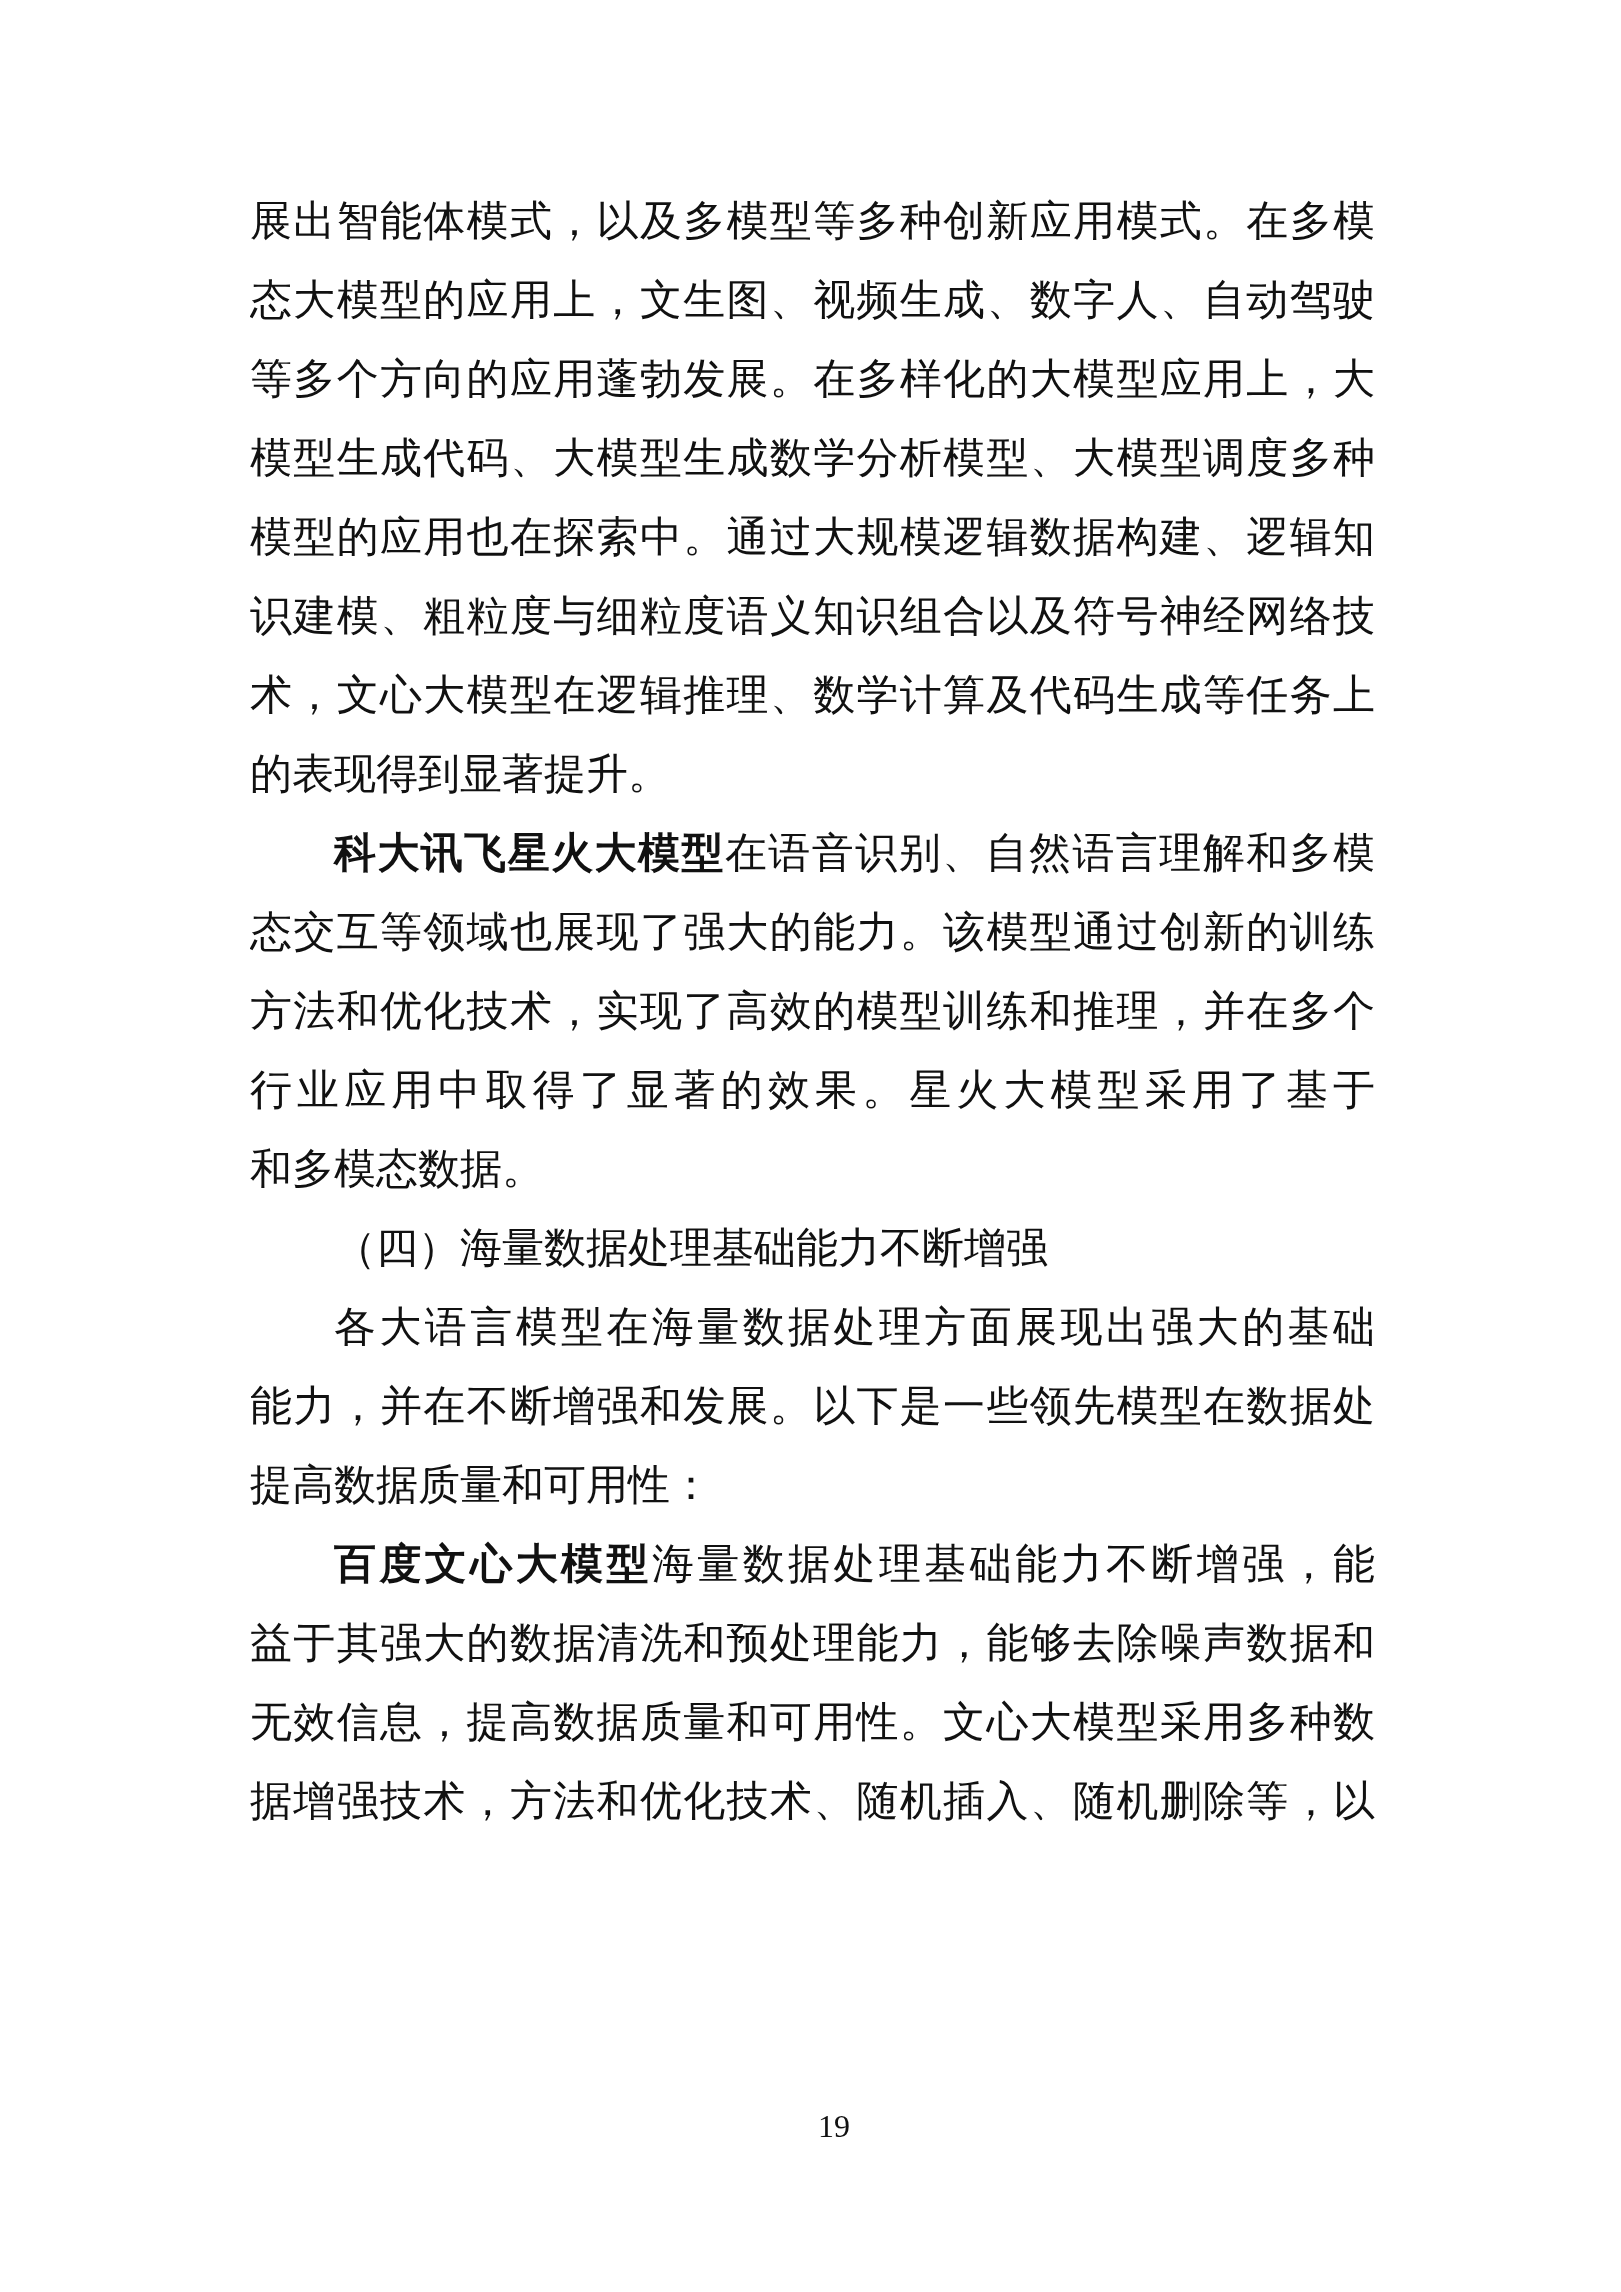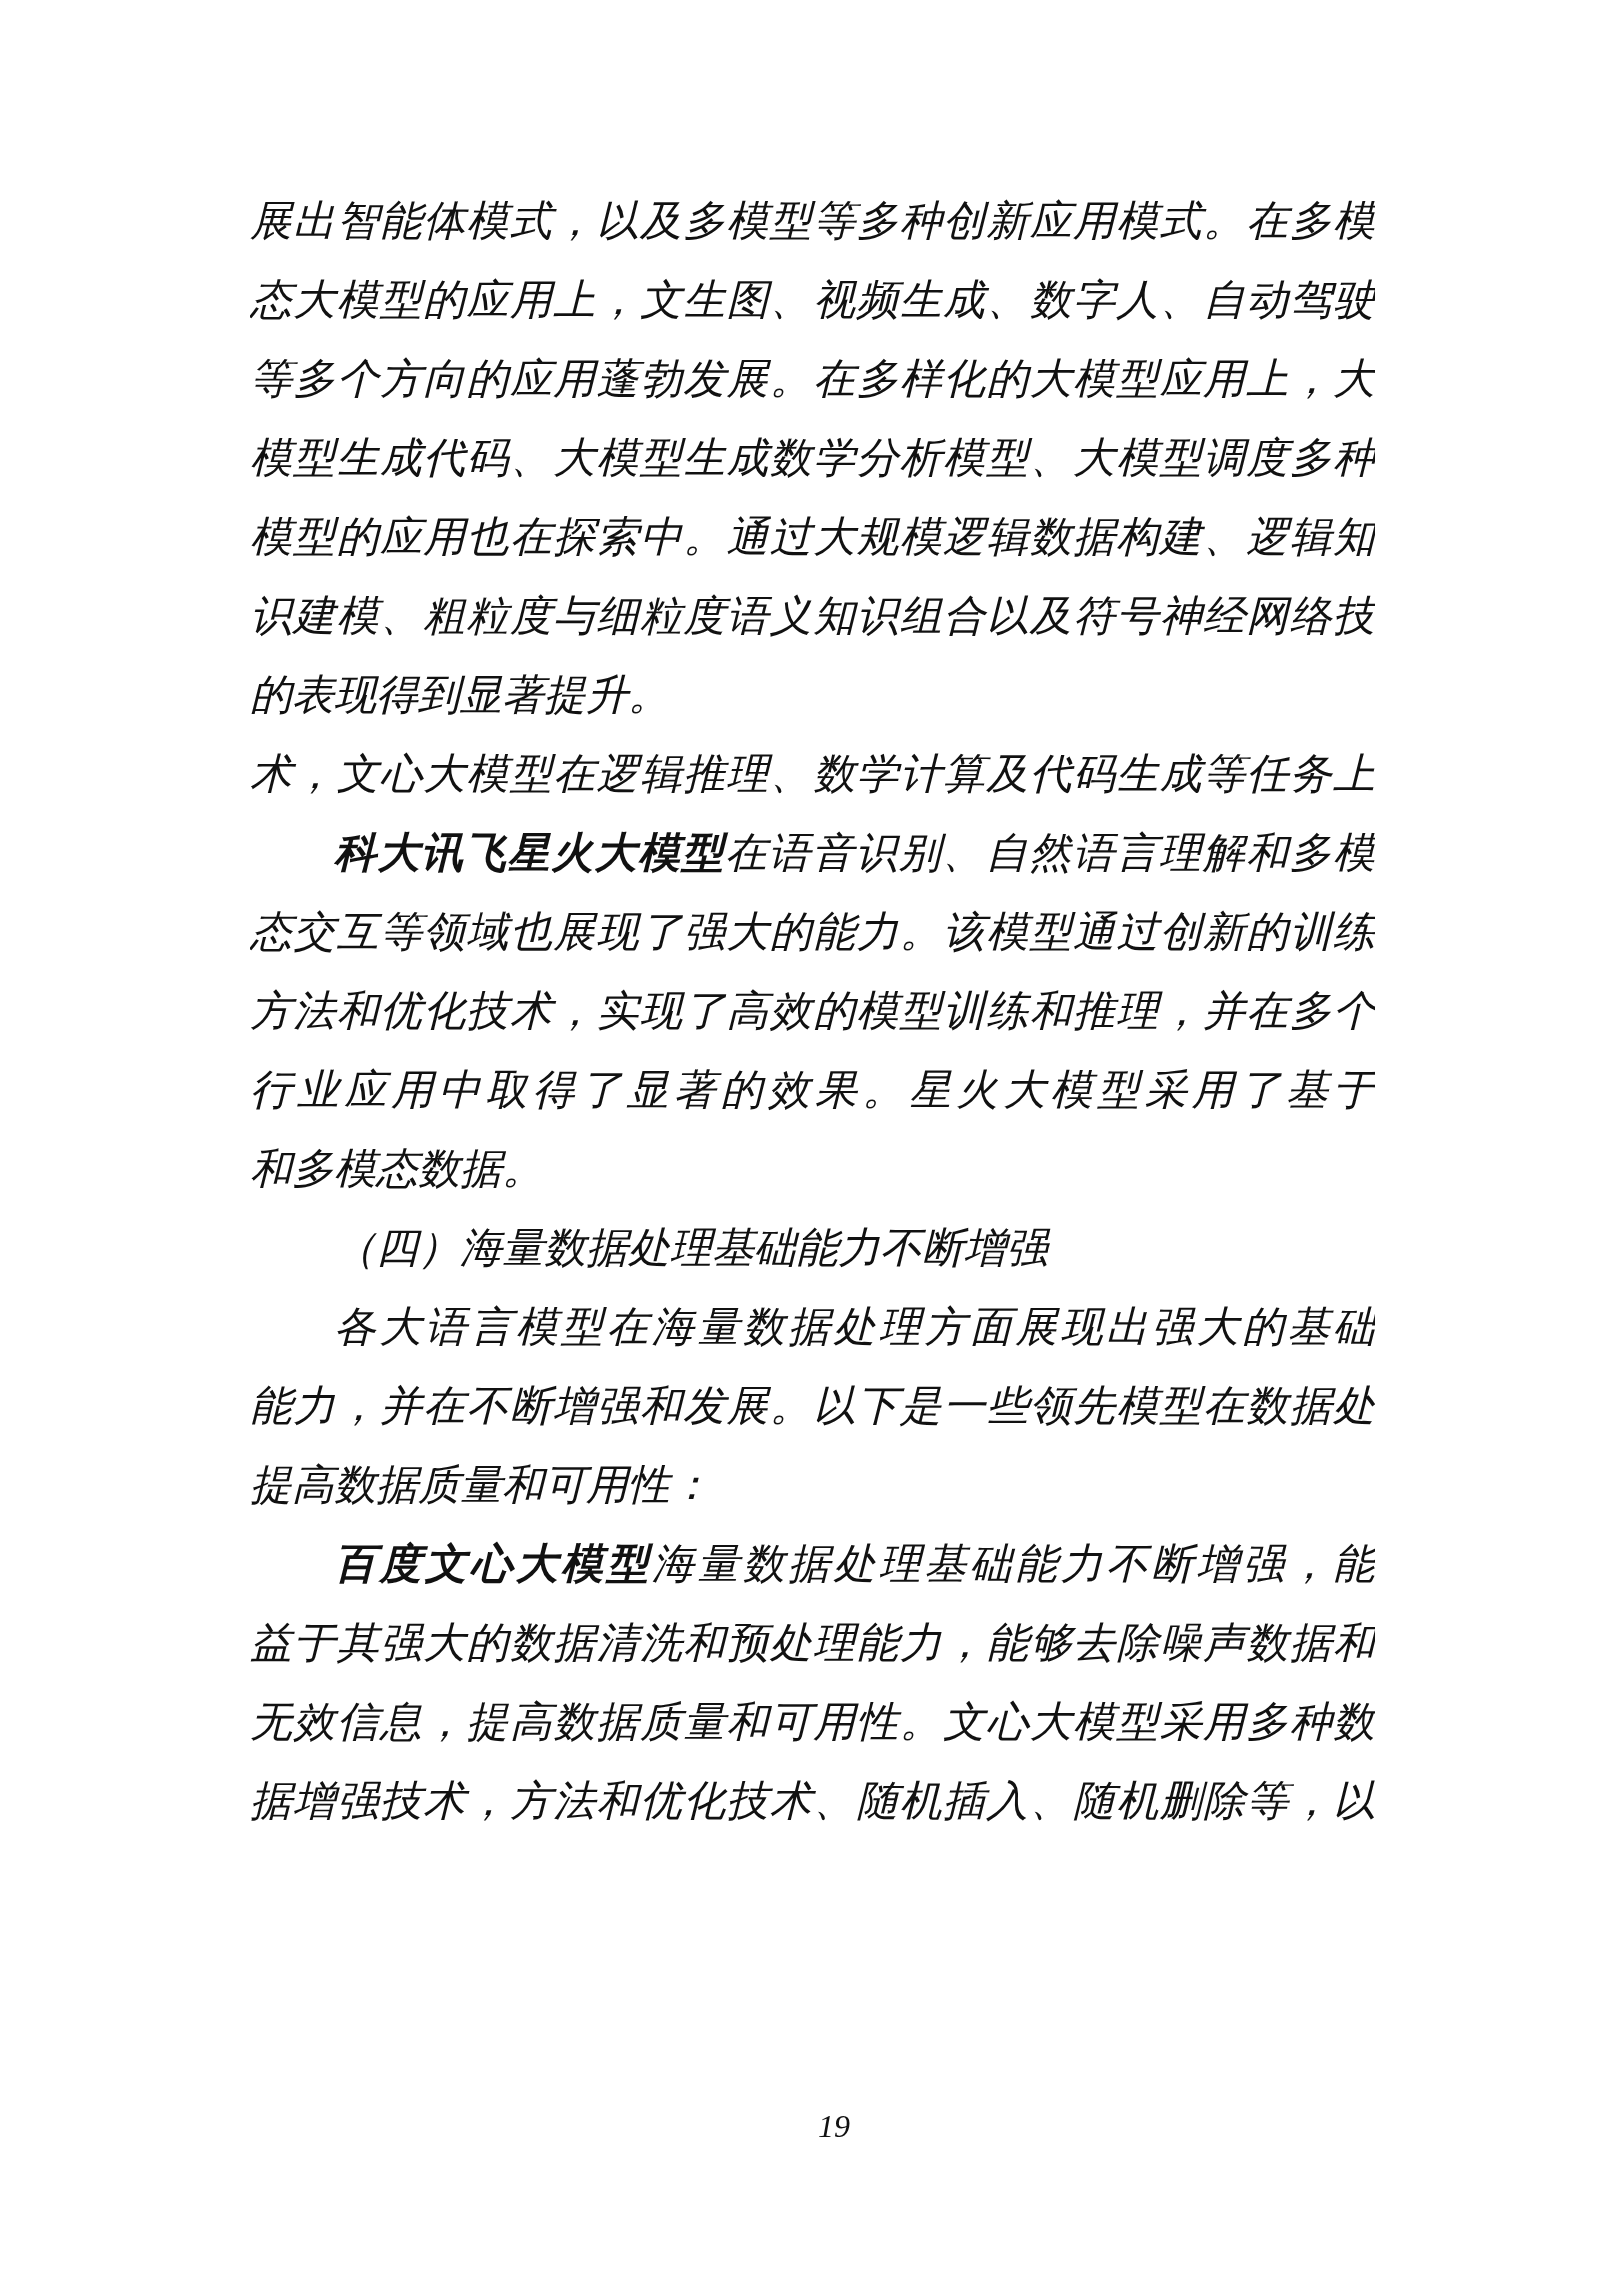--- a/index.html
+++ b/index.html
@@ -1,15 +1,15 @@
 <!DOCTYPE html>
 <html><head>
 <meta charset="utf-8">
 <style>
-  * { margin: 0; padding: 0; box-sizing: border-box; font-style: italic; }
+  * { margin: 0; padding: 0; box-sizing: border-box; }
   html, body {
     width: 1621px; height: 2293px;
     background: #ffffff;
     font-family: "Liberation Serif", serif;
     color: #111111;
   }
   .page {
     position: relative;
     width: 1621px; height: 2293px;
     background: #ffffff;
@@ -53,22 +53,22 @@
 
   <main class="body-block">
 
     <section>
       <div class="line just"><span>展出智能体模式，以及多模型等多种创新应用模式。在多模</span></div>
       <div class="line just"><span>态大模型的应用上，文生图、视频生成、数字人、自动驾驶</span></div>
       <div class="line just"><span>等多个方向的应用蓬勃发展。在多样化的大模型应用上，大</span></div>
       <div class="line just"><span>模型生成代码、大模型生成数学分析模型、大模型调度多种</span></div>
       <div class="line just"><span>模型的应用也在探索中。通过大规模逻辑数据构建、逻辑知</span></div>
       <div class="line just"><span>识建模、粗粒度与细粒度语义知识组合以及符号神经网络技</span></div>
+      <div class="line just"><span>术，文心大模型在逻辑推理、数学计算及代码生成等任务上</span></div>
       <div class="line short"><span>的表现得到显著提升。</span></div>
-      <div class="line just"><span>术，文心大模型在逻辑推理、数学计算及代码生成等任务上</span></div>
     </section>
 
     <section>
       <div class="line just ind"><span class="bold-lead">科大讯飞星火大模型</span><span>在语音识别、自然语言理解和多模</span></div>
       <div class="line just"><span>态交互等领域也展现了强大的能力。该模型通过创新的训练</span></div>
       <div class="line just"><span>方法和优化技术，实现了高效的模型训练和推理，并在多个</span></div>
       <div class="line just"><span>行业应用中取得了显著的效果。星火大模型采用了基于</span></div>
       <div class="line short"><span>和多模态数据。</span></div>
     </section>
 

